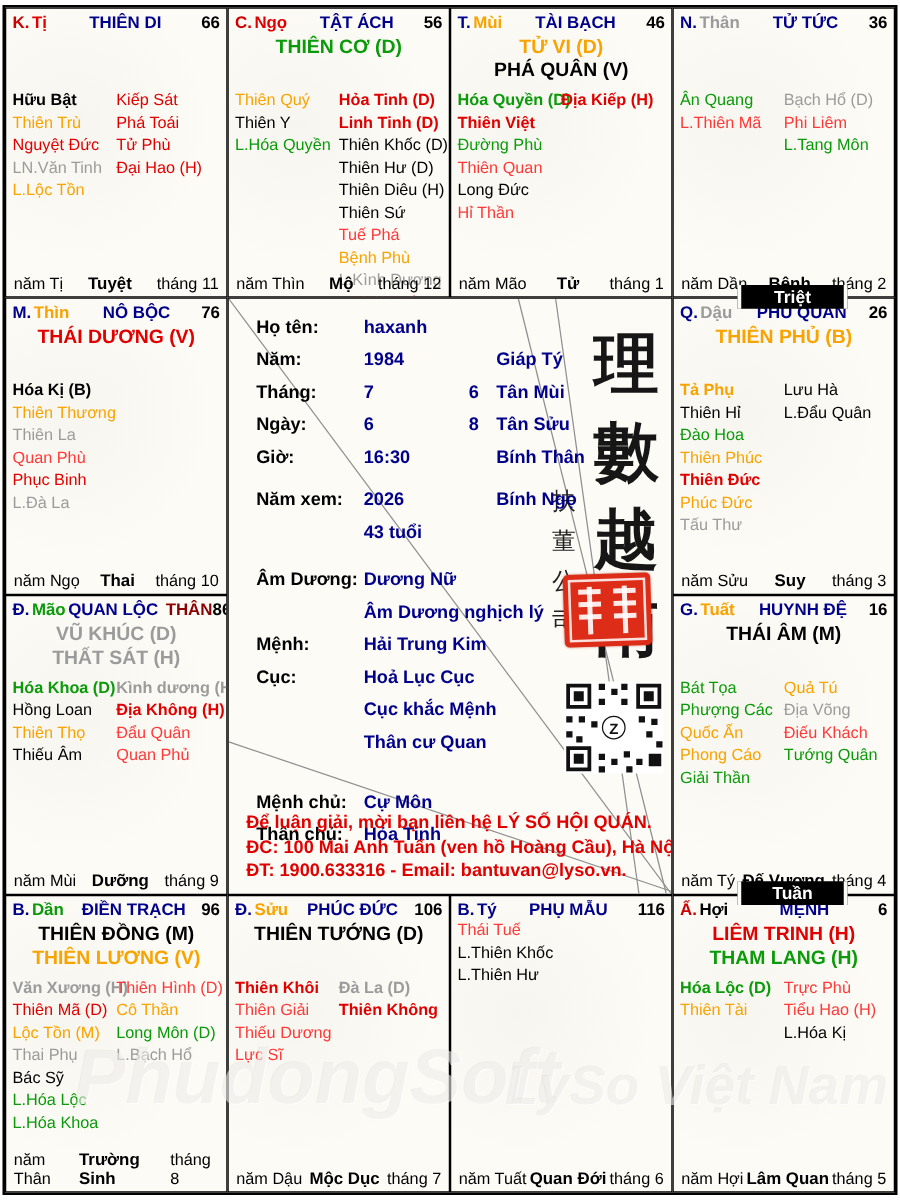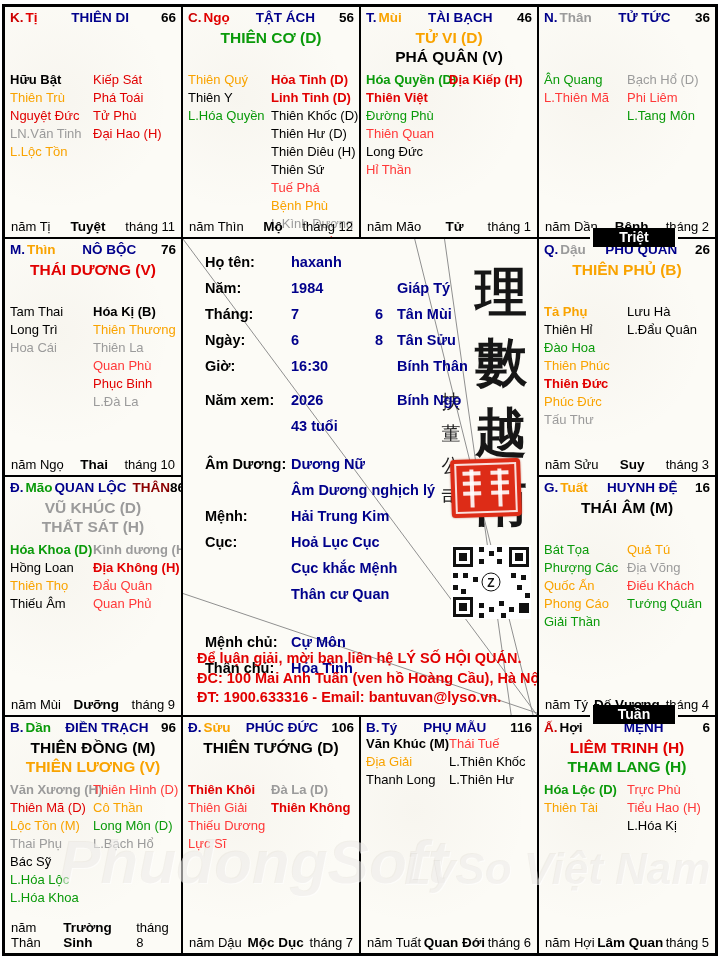--- a/index.html
+++ b/index.html
@@ -172,25 +172,20 @@
       <div class="hd">
         <span class="sb"><span style="color: rgb(0, 0, 139);">M.</span><span style="color: rgb(249, 163, 0);">Thìn</span></span>
         <span><span class="pname">NÔ BỘC</span></span>
         <span class="num">76</span>
       </div>
       <div class="main">
         <div class="star" style="color: rgb(225, 0, 0);">THÁI DƯƠNG (V)</div>
       </div>
       <div class="cols">
         <div class="col">
-          <div class="star" style="color: rgb(0, 0, 0);">Tam Thai</div>
-          <div class="star" style="color: rgb(0, 0, 0);">Long Trì</div>
-          <div class="star" style="color: rgb(155, 155, 155);">Hoa Cái</div>
-        </div>
-        <div class="col">
           <div class="star" style="color: rgb(0, 0, 0); font-weight: bold;">Hóa Kị (B)</div>
           <div class="star" style="color: rgb(249, 163, 0);">Thiên Thương</div>
           <div class="star" style="color: rgb(155, 155, 155);">Thiên La</div>
           <div class="star" style="color: rgb(255, 56, 56);">Quan Phù</div>
           <div class="star" style="color: rgb(225, 0, 0);">Phục Binh</div>
           <div class="star" style="color: rgb(155, 155, 155);">L.Đà La</div>
         </div>
       </div>
       <div class="foot">
         <span>năm Ngọ</span>
@@ -348,25 +343,20 @@
         <span>tháng 7</span>
       </div>
     </div>
     <div class="cell" style="grid-area: 4 / 3;">
       <div class="hd">
         <span class="sb"><span style="color: rgb(0, 0, 139);">B.</span><span style="color: rgb(0, 0, 139);">Tý</span></span>
         <span><span class="pname">PHỤ MẪU</span></span>
         <span class="num">116</span>
       </div>
       <div class="cols">
-        <div class="col">
-          <div class="star" style="color: rgb(0, 0, 0); font-weight: bold;">Văn Khúc (M)</div>
-          <div class="star" style="color: rgb(249, 163, 0);">Địa Giải</div>
-          <div class="star" style="color: rgb(0, 0, 0);">Thanh Long</div>
-        </div>
         <div class="col">
           <div class="star" style="color: rgb(255, 56, 56);">Thái Tuế</div>
           <div class="star" style="color: rgb(0, 0, 0);">L.Thiên Khốc</div>
           <div class="star" style="color: rgb(0, 0, 0);">L.Thiên Hư</div>
         </div>
       </div>
       <div class="foot">
         <span>năm Tuất</span>
         <b>Quan Đới</b>
         <span>tháng 6</span>

